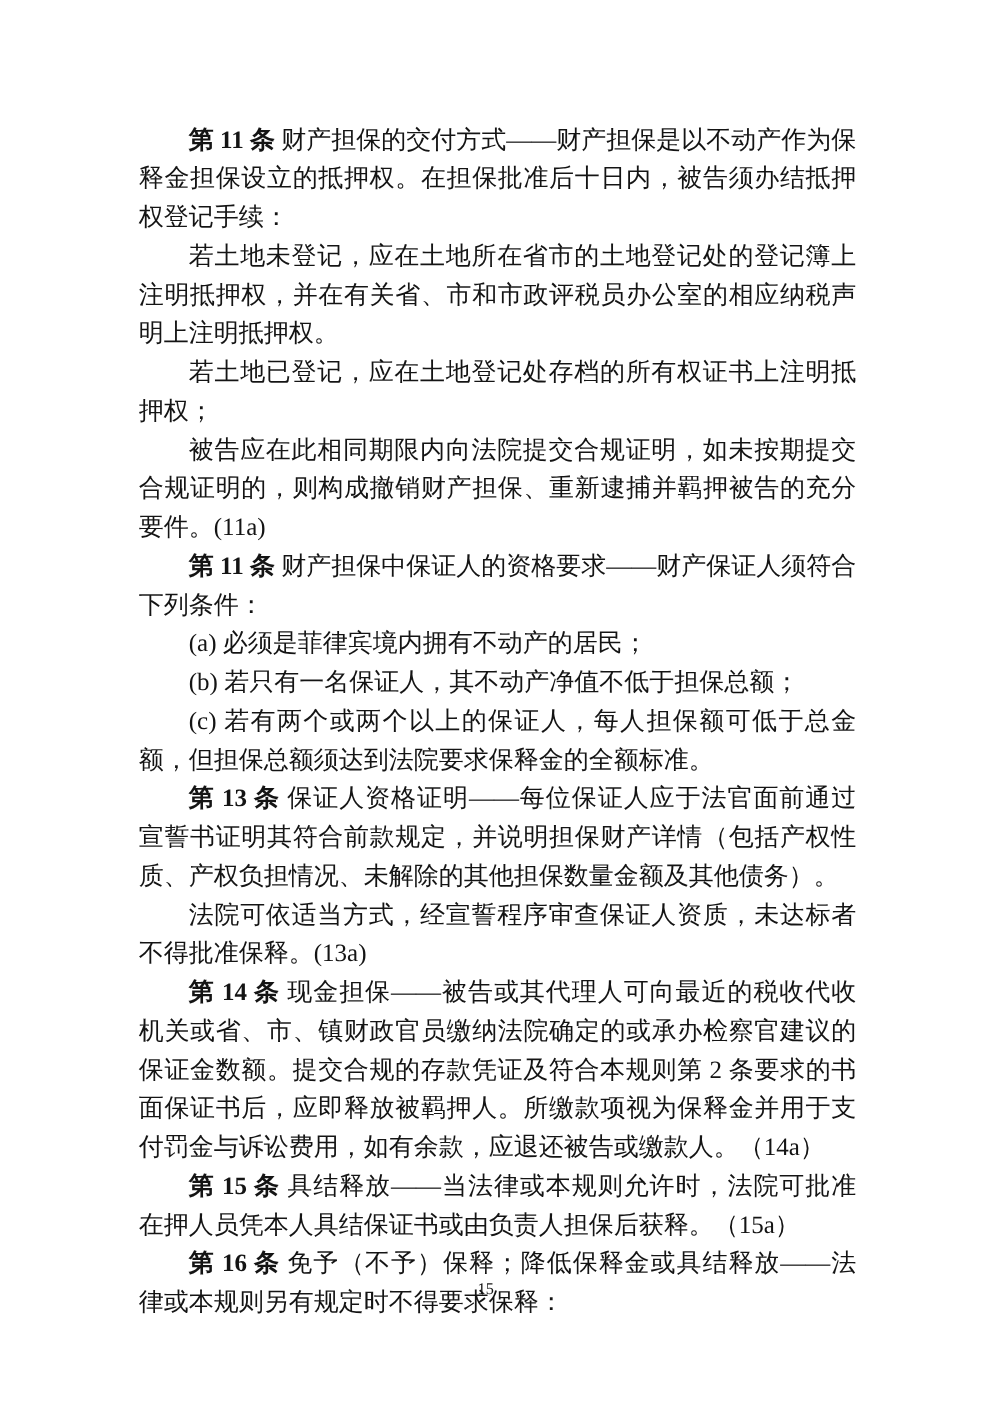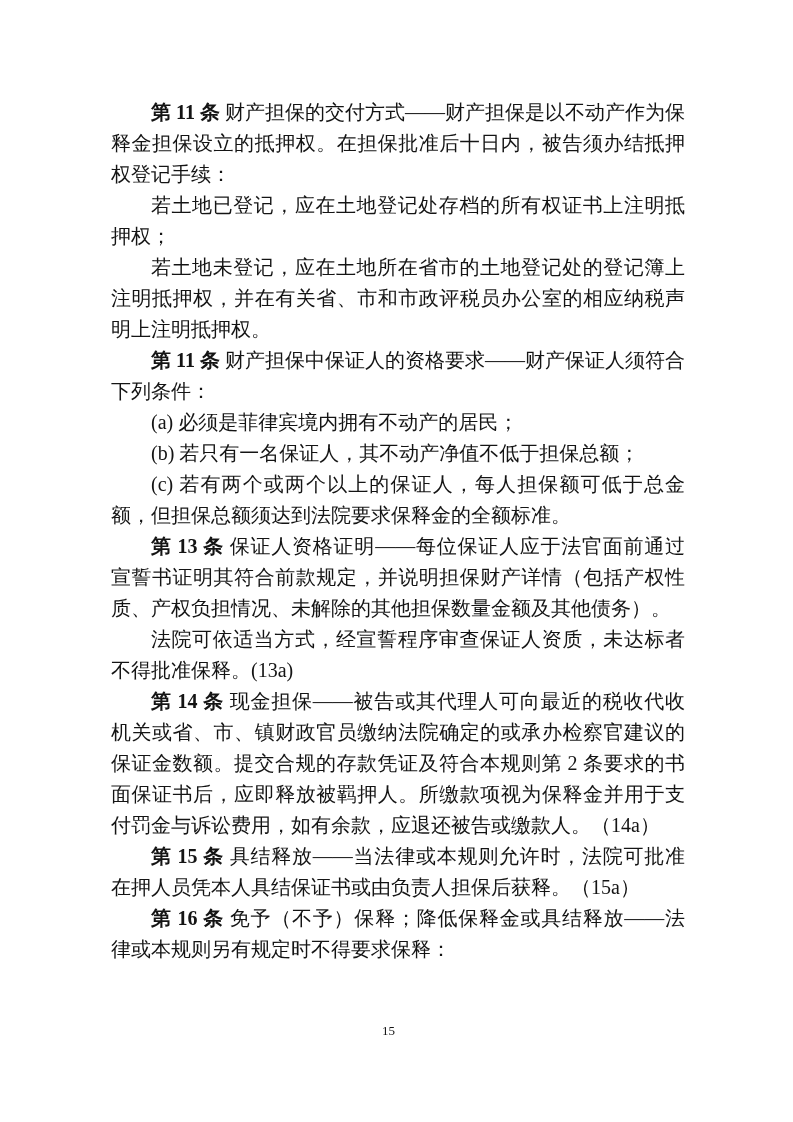--- a/index.html
+++ b/index.html
@@ -43,22 +43,23 @@
     line-height: 16px;
     color: #141414;
   }
 </style>
 </head>
 <body>
 
 <main>
   <section class="doc-body" id="doc-body">
       <div class="para"><b class="art-label">第 11 条</b> <span>财产担保的交付方式——财产担保是以不动产作为保释金担保设立的抵押权。在担保批准后十日内，被告须办结抵押权登记手续：</span></div>
+      <div class="para"><span>若土地未登记，应在土地所在省市的土地登记处的登记簿上注明抵押权，并在有关省、市和市政评税员办公室的相应纳税声明上注明抵押权。</span></div>
       <div class="para"><span>若土地已登记，应在土地登记处存档的所有权证书上注明抵押权；</span></div>
-      <div class="para"><span>若土地未登记，应在土地所在省市的土地登记处的登记簿上注明抵押权，并在有关省、市和市政评税员办公室的相应纳税声明上注明抵押权。</span></div>
+      <div class="para"><span>被告应在此相同期限内向法院提交合规证明，如未按期提交合规证明的，则构成撤销财产担保、重新逮捕并羁押被告的充分要件。(11a)</span></div>
       <div class="para"><b class="art-label">第 11 条</b> <span>财产担保中保证人的资格要求——财产保证人须符合下列条件：</span></div>
       <div class="para"><span>(a) 必须是菲律宾境内拥有不动产的居民；</span></div>
       <div class="para"><span>(b) 若只有一名保证人，其不动产净值不低于担保总额；</span></div>
       <div class="para"><span>(c) 若有两个或两个以上的保证人，每人担保额可低于总金额，但担保总额须达到法院要求保释金的全额标准。</span></div>
       <div class="para"><b class="art-label">第 13 条</b> <span>保证人资格证明——每位保证人应于法官面前通过宣誓书证明其符合前款规定，并说明担保财产详情（包括产权性质、产权负担情况、未解除的其他担保数量金额及其他债务）。</span></div>
       <div class="para"><span>法院可依适当方式，经宣誓程序审查保证人资质，未达标者不得批准保释。(13a)</span></div>
       <div class="para"><b class="art-label">第 14 条</b> <span>现金担保——被告或其代理人可向最近的税收代收机关或省、市、镇财政官员缴纳法院确定的或承办检察官建议的保证金数额。提交合规的存款凭证及符合本规则第 2 条要求的书面保证书后，应即释放被羁押人。所缴款项视为保释金并用于支付罚金与诉讼费用，如有余款，应退还被告或缴款人。（14a）</span></div>
       <div class="para"><b class="art-label">第 15 条</b> <span>具结释放——当法律或本规则允许时，法院可批准在押人员凭本人具结保证书或由负责人担保后获释。（15a）</span></div>
       <div class="para"><b class="art-label">第 16 条</b> <span>免予（不予）保释；降低保释金或具结释放——法律或本规则另有规定时不得要求保释：</span></div>
     </section>

